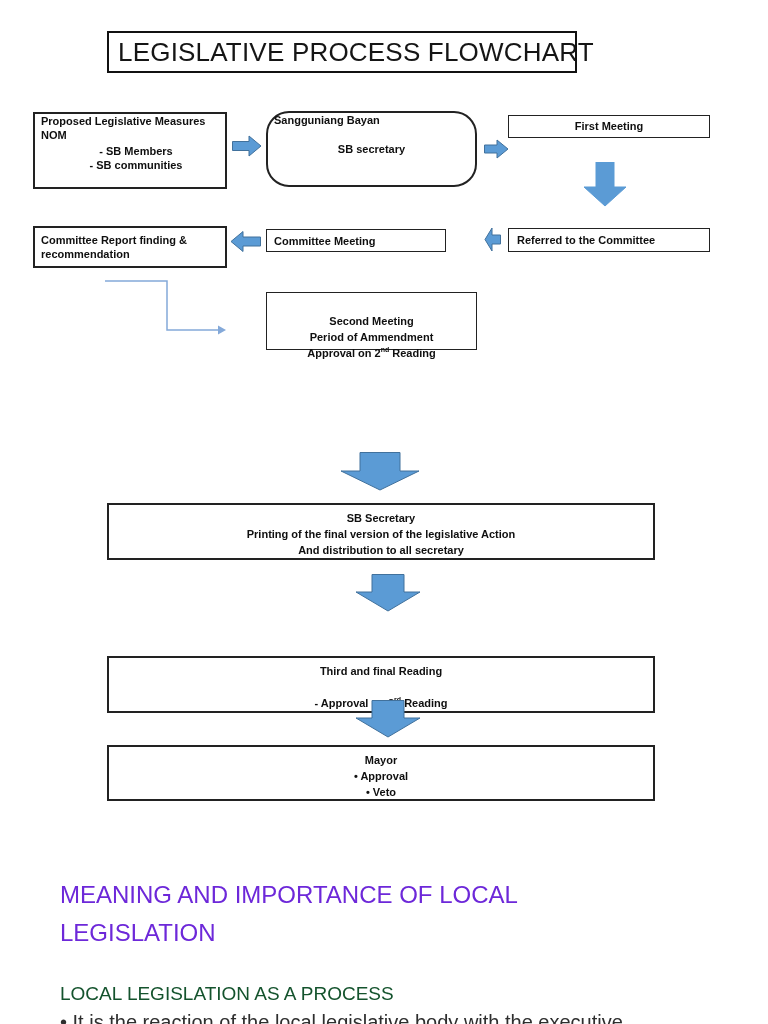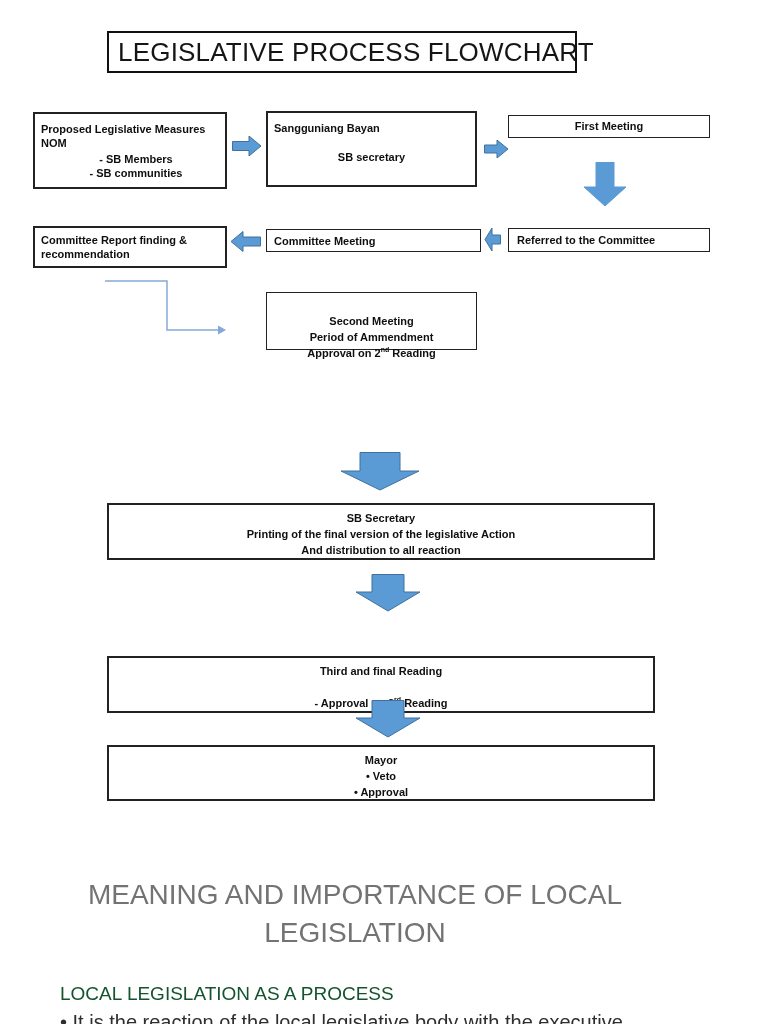--- a/index.html
+++ b/index.html
@@ -29,34 +29,33 @@
     position: absolute;
     left: 107px; top: 31px; width: 470px; height: 42px;
     border: 2px solid #111;
     display: flex; align-items: center;
     padding-left: 9px;
     font-size: 26px;
     letter-spacing: 0.2px;
     color: #151515;
     white-space: nowrap;
   }
-  .pad { padding: 8px 6px; }
+  .pad { padding: 0 6px; }
   .center-text { text-align: center; }
   .vcenter { display: flex; align-items: center; }
   .sup { font-size: 7px; vertical-align: super; line-height: 0; }
   .proposed-items { text-align: center; padding-left: 12px; margin-top: 2px; }
   .sang-sub { text-align: center; margin-top: 15px; }
   .bigline { line-height: 16px; padding-top: 5px; }
   .heading {
     position: absolute;
     left: 60px; top: 876px; width: 590px;
-    font-size: 28px; line-height: 38px;
+    font-size: 24px; line-height: 38px;
     font-weight: 400;
-    color: #737373;
-    text-align: center;
+    color: #6d28d9;
   }
   .subheading {
     position: absolute;
     left: 60px; top: 983px;
     font-size: 19px;
     font-weight: 400;
     color: #14532d;
   }
   .cutoff-par {
     position: absolute;
@@ -83,21 +82,21 @@
       <div>- SB communities</div>
     </div>
   </div>
 
   <div class="abs" style="left:232px; top:135px;">
     <svg width="30" height="22" viewBox="0 0 30 22">
       <polygon points="0.5,6.5 17,6.5 17,1 29,11 17,21 17,15.5 0.5,15.5" stroke-width="1" fill="#5B9BD5" stroke="#41719C"></polygon>
     </svg>
   </div>
 
-  <div class="fc-box bd2 pad" style="left:266px; top:111px; width:211px; height:76px;">
+  <div class="fc-box bd2 pad" style="left:266px; top:111px; width:211px; height:76px;border-radius:23px;">
     <div>Sangguniang Bayan</div>
     <div class="sang-sub">SB secretary</div>
   </div>
 
   <div class="abs" style="left:484px; top:139px;">
     <svg width="25" height="20" viewBox="0 0 25 20">
       <polygon points="0.5,6 13,6 13,1 24,10 13,19 13,14 0.5,14" stroke-width="1" fill="#5B9BD5" stroke="#41719C"></polygon>
     </svg>
   </div>
 
@@ -114,21 +113,21 @@
   <div class="fc-box vcenter" style="left:508px; top:228px; width:202px; height:24px; padding-left:8px;">
     <span>Referred to the Committee</span>
   </div>
 
   <div class="abs" style="left:484px; top:227px;">
     <svg width="17" height="25" viewBox="0 0 17 25">
       <polygon points="16.5,8 8,8 8,1 1,12.5 8,24 8,17 16.5,17" stroke-width="1" fill="#5B9BD5" stroke="#41719C"></polygon>
     </svg>
   </div>
 
-  <div class="fc-box vcenter" style="left:266px; top:229px; width:215px; height:23px; padding-left:7px;">
+  <div class="fc-box vcenter" style="left:266px; top:229px; width:180px; height:23px; padding-left:7px;">
     <span>Committee Meeting</span>
   </div>
 
   <div class="abs" style="left:230px; top:230px;">
     <svg width="31" height="23" viewBox="0 0 31 23">
       <polygon points="30.5,7 13,7 13,1.5 1,11.5 13,21.5 13,16 30.5,16" stroke-width="1" fill="#5B9BD5" stroke="#41719C"></polygon>
     </svg>
   </div>
 
   <div class="fc-box bd2" style="left:33px; top:226px; width:194px; height:42px; padding:5px 6px;">
@@ -150,21 +149,21 @@
 
   <div class="abs" style="left:340px; top:452px;">
     <svg width="80" height="39" viewBox="0 0 80 39">
       <polygon points="20,0.5 60,0.5 60,19 79,19 40,38 1,19 20,19" stroke-width="1" fill="#5B9BD5" stroke="#41719C"></polygon>
     </svg>
   </div>
 
   <div class="fc-box bd2 center-text bigline" style="left:107px; top:503px; width:548px; height:57px;">
     <div>SB Secretary</div>
     <div>Printing of the final version of the legislative Action</div>
-    <div>And distribution to all reaction</div>
+    <div>And distribution to all secretary</div>
   </div>
 
   <div class="abs" style="left:355px; top:574px;">
     <svg width="66" height="38" viewBox="0 0 66 38">
       <polygon points="17,0.5 49,0.5 49,18 65,18 33,37 1,18 17,18" stroke-width="1" fill="#5B9BD5" stroke="#41719C"></polygon>
     </svg>
   </div>
 
   <div class="fc-box bd2 center-text bigline" style="left:107px; top:656px; width:548px; height:57px;">
     <div>Third and final Reading</div>
@@ -173,21 +172,21 @@
   </div>
 
   <div class="abs" style="left:355px; top:700px;">
     <svg width="66" height="38" viewBox="0 0 66 38">
       <polygon points="17,0.5 49,0.5 49,18 65,18 33,37 1,18 17,18" stroke-width="1" fill="#5B9BD5" stroke="#41719C"></polygon>
     </svg>
   </div>
 
   <div class="fc-box bd2 center-text bigline" style="left:107px; top:745px; width:548px; height:56px;">
     <div>Mayor</div>
+    <div>•   Approval</div>
     <div>•   Veto</div>
-    <div>•   Approval</div>
   </div>
 
   <div class="heading">MEANING AND IMPORTANCE OF LOCAL LEGISLATION</div>
   <div class="subheading">LOCAL LEGISLATION AS A PROCESS</div>
   <div class="cutoff-par">• It is the reaction of the local legislative body with the executive</div>
 
 </div>
 
 </body></html>

